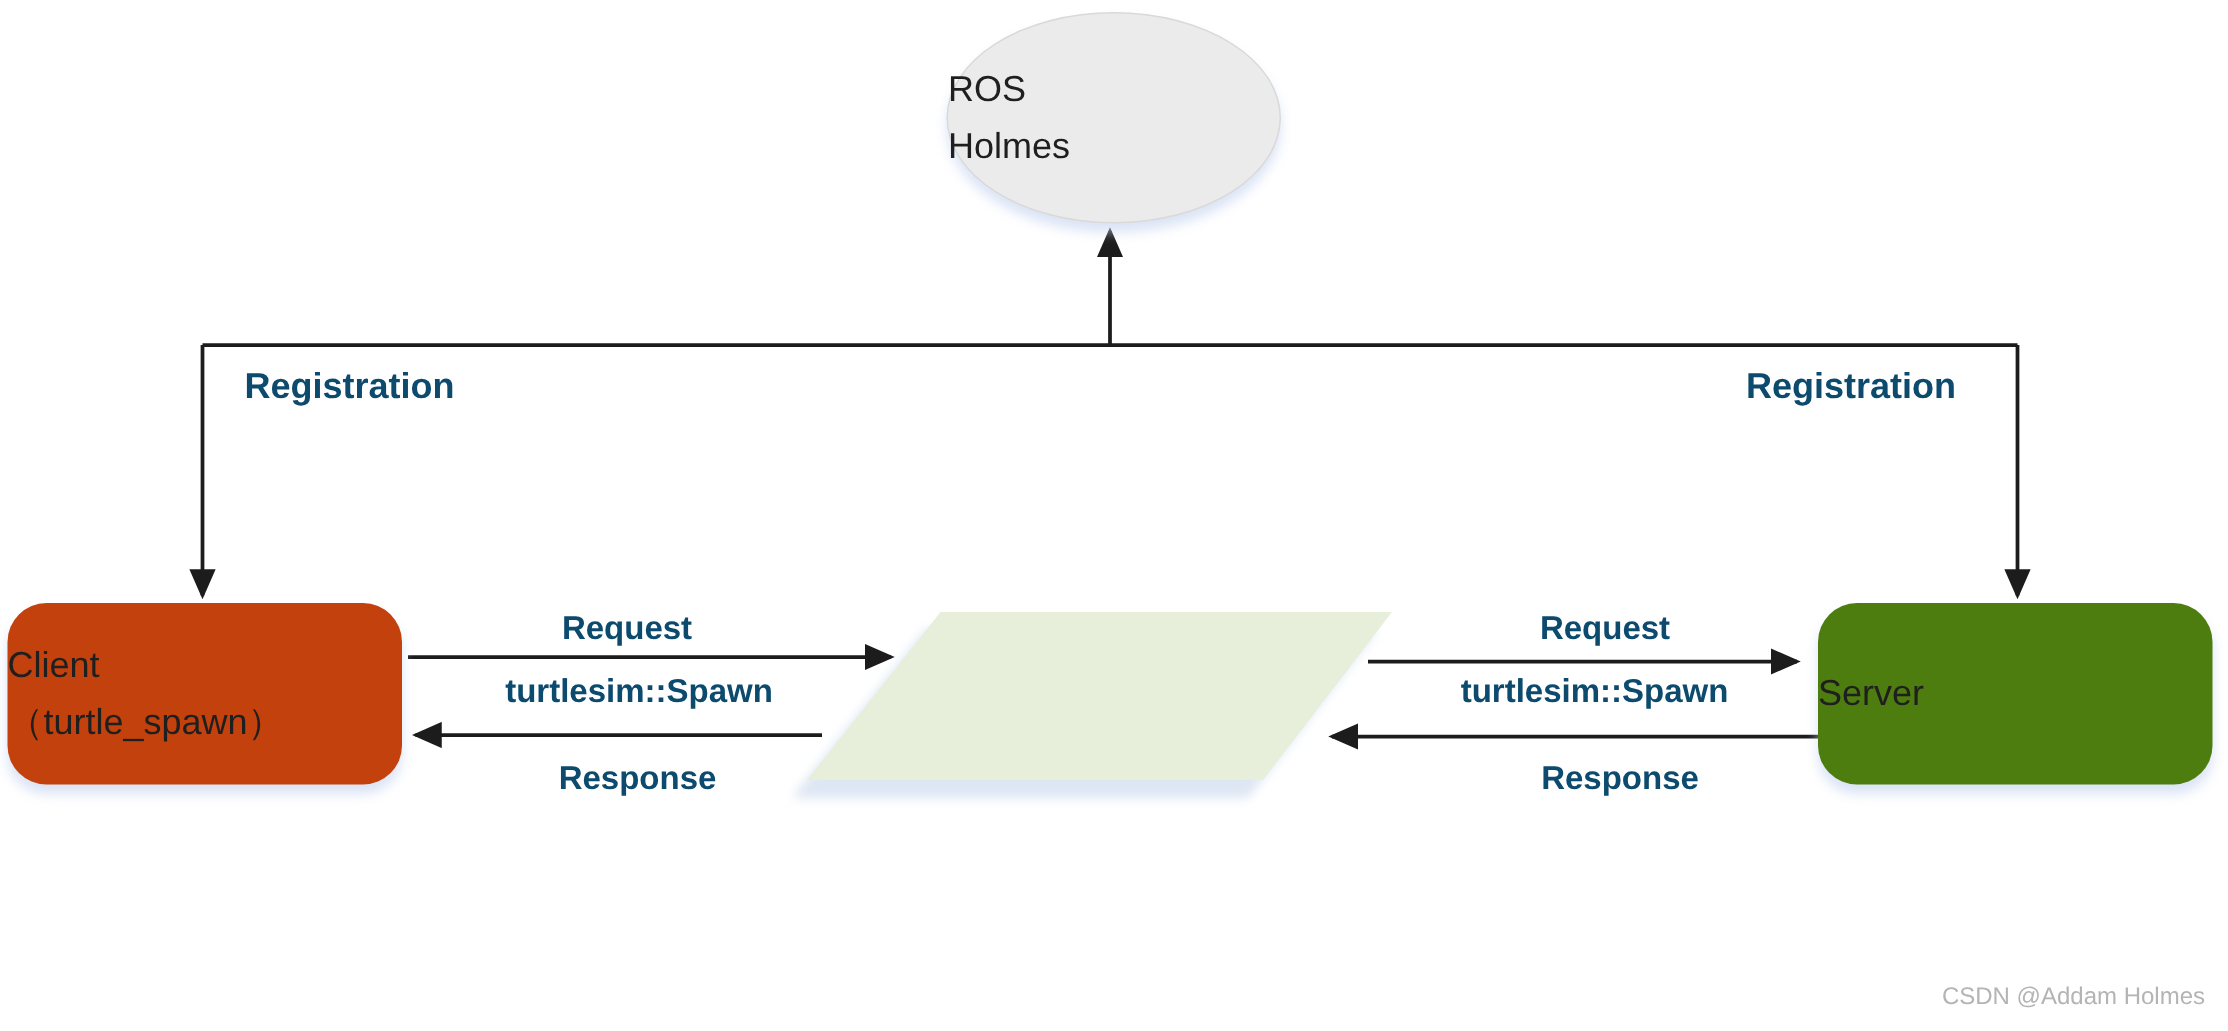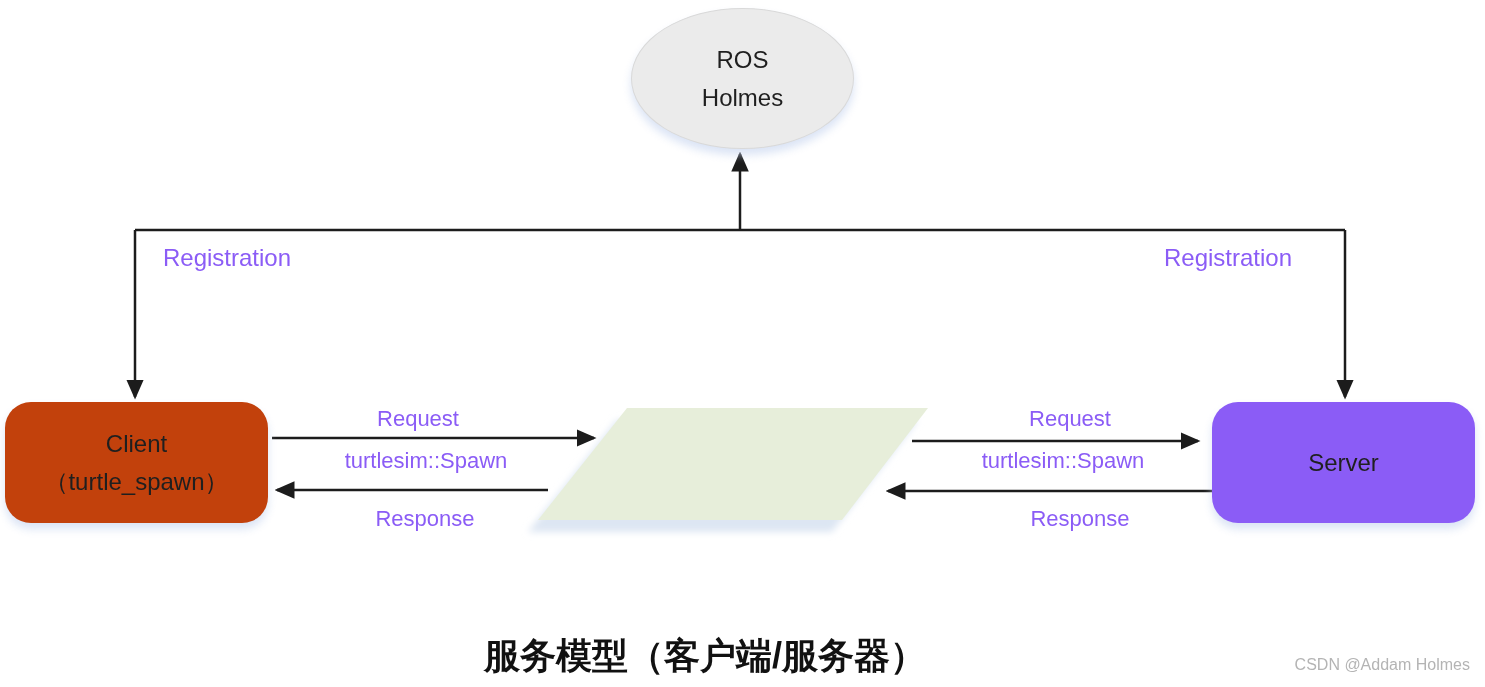--- a/index.html
+++ b/index.html
@@ -19,21 +19,21 @@
   svg.lines {
     position: absolute;
     left: 0; top: 0;
     width: 1485px;
     height: 687px;
   }
   .node {
     position: absolute;
     display: flex;
     flex-direction: column;
-    align-items: center;
+    align-items: flex-start;
     justify-content: center;
     text-align: center;
     font-size: 24px;
     line-height: 38px;
     color: #1f1f1f;
   }
   .node .nline { white-space: nowrap; }
   .ellipse {
     left: 631px; top: 8px;
     width: 221px; height: 139px;
@@ -50,21 +50,22 @@
   .server-box { left: 1212px; top: 402px; }
   .service-text {
     left: 585px; top: 414px;
     width: 300px; height: 100px;
     background: transparent;
   }
   .edge-label {
     position: absolute;
     white-space: nowrap;
     font-size: 22px;
-    color: #8b5cf6;
+    color: #0c4a6e;
+    font-weight: bold;
   }
   .edge-label.centered { transform: translateX(-50%); }
   .reg-label { font-size: 24px; }
   .caption {
     position: absolute;
     left: 705px; top: 632px;
     transform: translateX(-50%);
     font-size: 36px;
     font-weight: 700;
     white-space: nowrap;
@@ -111,32 +112,31 @@
   <div class="node ellipse" style="background: rgb(235, 235, 235);">
     <span class="nline">ROS</span>
     <span class="nline">Holmes</span>
   </div>
 
   <div class="node box client-box" style="background: #c2410c;">
     <span class="nline">Client</span>
     <span class="nline">（turtle_spawn）</span>
   </div>
 
-  <div class="node box server-box" style="background: #8b5cf6;">
+  <div class="node box server-box" style="background: #4d7c0f;">
     <span class="nline">Server</span>
   </div>
 
 
   <div class="edge-label reg-label" style="left:163px; top:244px;">Registration</div>
   <div class="edge-label reg-label" style="left:1164px; top:244px;">Registration</div>
 
   <div class="edge-label centered" style="left:418px; top:406px;">Request</div>
   <div class="edge-label centered" style="left:426px; top:448px;">turtlesim::Spawn</div>
   <div class="edge-label centered" style="left:425px; top:506px;">Response</div>
 
   <div class="edge-label centered" style="left:1070px; top:406px;">Request</div>
   <div class="edge-label centered" style="left:1063px; top:448px;">turtlesim::Spawn</div>
   <div class="edge-label centered" style="left:1080px; top:506px;">Response</div>
 
-  <div class="caption">服务模型（客户端/服务器）</div>
   <div class="watermark" style="color: rgb(180, 180, 180);">CSDN @Addam Holmes</div>
 
 </div>
 
 </body></html>

